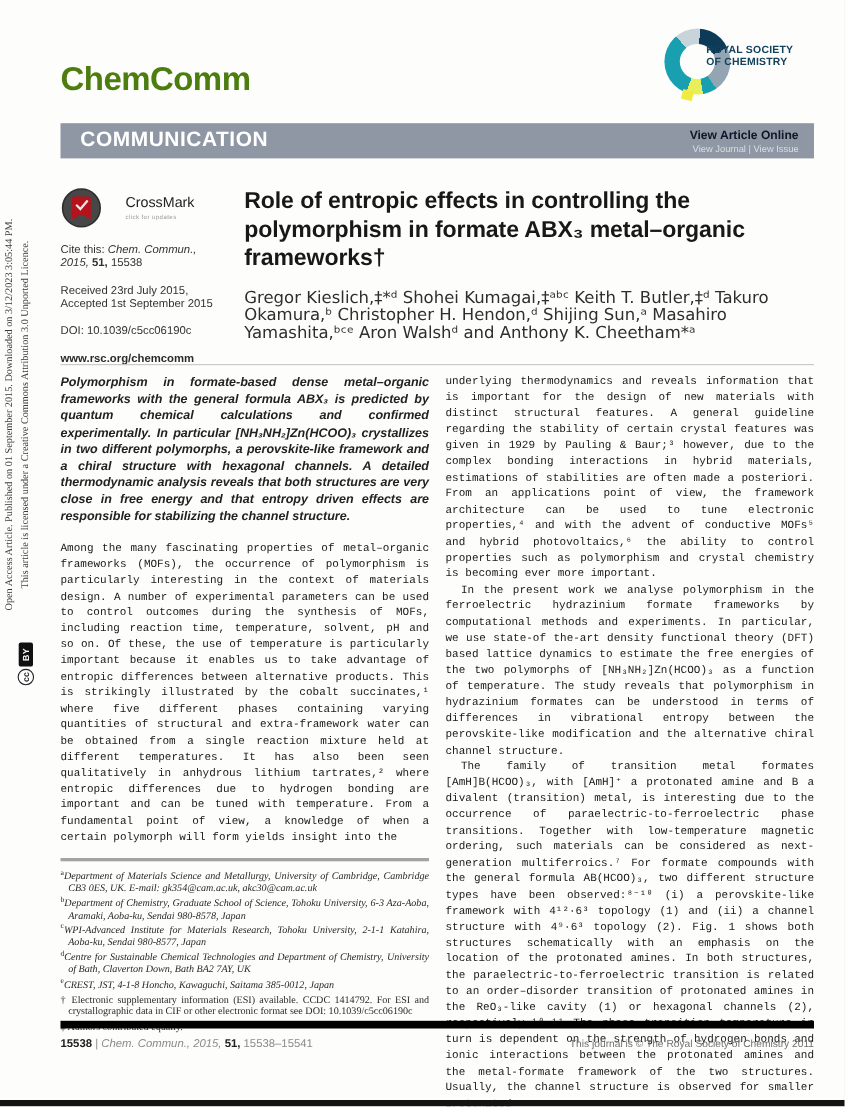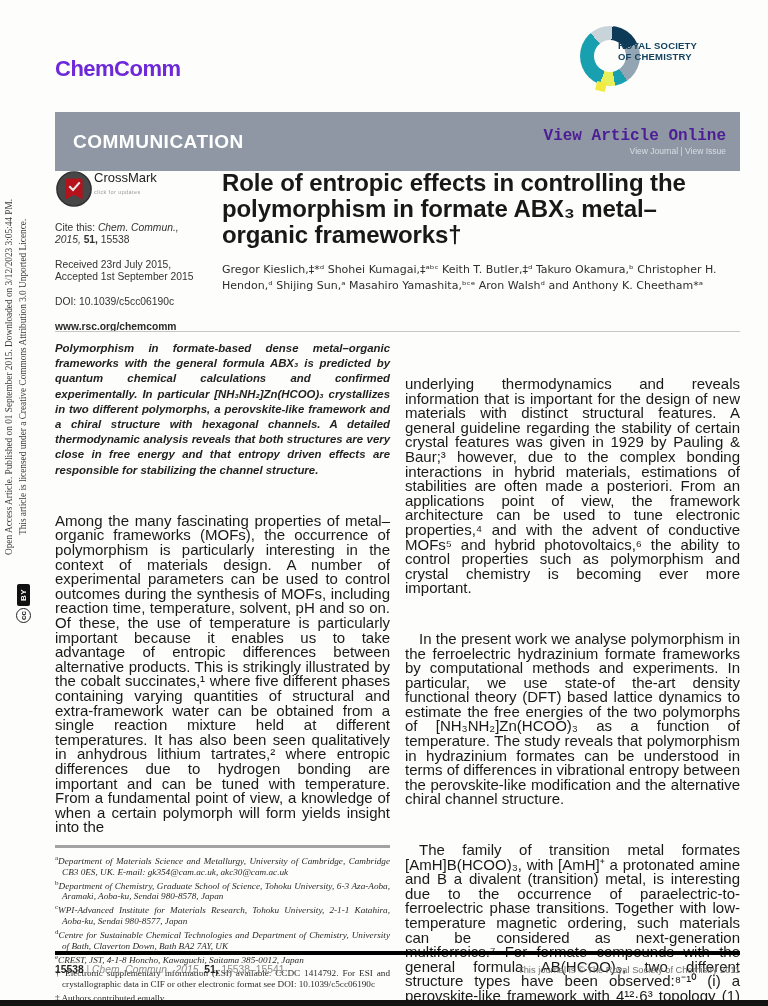--- a/index.html
+++ b/index.html
@@ -29,23 +29,23 @@
     align-items:center; justify-content:center; background:#fff;
   }
   .cc-by {
     background:#111; color:#fff; font-size:8px; font-weight:bold;
     padding:2px 5px; border-radius:2px; letter-spacing:.5px;
   }
 
   
   .journal-name {
     position:absolute; left:55px; top:56px;
-    font-size:22px; font-weight:bold; letter-spacing:-.5px; color:#6d28d9;
-  }
-  .rsc-logo { position:absolute; left:570px; top:24px; width:150px; height:80px; }
+    font-size:30px; font-weight:bold; letter-spacing:-.5px; color:#4d7c0f;
+  }
+  .rsc-logo { position:absolute; left:594px; top:24px; width:150px; height:80px; }
   .rsc-ring {
     position:absolute; left:10px; top:2px; width:60px; height:60px; border-radius:50%;
     background:conic-gradient(from 200deg,
       #18a0b0 0 120deg, #c9d3da 120deg 165deg, #0d3a56 165deg 225deg,
       #93a5b2 225deg 305deg, #18a0b0 305deg 330deg, #e8ef58 330deg 360deg);
   }
   .rsc-ring::after {
     content:""; position:absolute; left:14px; top:14px; width:32px; height:32px;
     border-radius:50%; background:#fdfdfc;
   }
@@ -54,87 +54,87 @@
     background:#f2ea3e; transform:rotate(14deg);
   }
   .rsc-text {
     position:absolute; left:48px; top:16px; color:#12425e;
     font-size:9.5px; line-height:11px; letter-spacing:.2px; font-weight:600;
   }
   .rsc-text b { font-weight:800; }
 
   
   .banner {
-    position:absolute; left:55px; top:112px; width:685px; height:59px;
+    position:absolute; left:55px; top:112px; width:685px; height:32px;
     background:#8e97a3; display:flex; align-items:center;
     justify-content:space-between; padding:0 14px 0 18px;
   }
   .banner-label {
     color:#fff; font-size:19px; font-weight:bold; letter-spacing:.5px;
   }
   .banner-right { text-align:right; }
-  .view-online { color:#4c1d95; font-size:16px; font-weight:bold; display:block;font-family:Liberation Mono, monospace; }
+  .view-online { color:#0f172a; font-size:11px; font-weight:bold; display:block; }
   .view-links  { color:#d9dfe6; font-size:8.5px; display:block; margin-top:1px; }
 
   
   .article-header {
     position:absolute; left:55px; top:170px; width:685px;
     display:flex;
   }
   .left-info { width:165px; flex:0 0 165px; font-size:10.3px; color:#333; }
-  .crossmark { display:flex; gap:1px; margin-bottom:14px; }
+  .crossmark { display:flex; align-items:center; gap:21px; margin-bottom:14px; }
   .crossmark-name { font-size:13px; color:#222; }
   .crossmark-sub { font-size:5.5px; color:#9a9a9a; letter-spacing:.4px; }
   .cite-block, .dates-block, .doi-block, .url-block { margin-bottom:13px; line-height:12px; padding-right:18px; }
   .italic { font-style:italic; }
   .bold { font-weight:bold; }
   .url-block { font-weight:bold; color:#2a2a2a; }
 
   .title-block { flex:1; padding-left:2px; }
   .article-title {
-    font-size:24px; line-height:26px; font-weight:bold; color:#181818;
+    font-size:21px; line-height:26px; font-weight:bold; color:#181818;
     letter-spacing:-.1px; margin-bottom:14px;
   }
   .authors {
     font-family:"DejaVu Sans",sans-serif;
-    font-size:11px; line-height:16px; color:#2e2e2e;
+    font-size:15px; line-height:16px; color:#2e2e2e;
   }
 
   .rule-top { position:absolute; left:55px; top:331px; width:685px; height:1px; background:#c6c6c6; }
 
   
   .columns {
     position:absolute; left:55px; top:341px; width:685px;
     display:flex; gap:15px;
   }
   .col { width:335px; flex:0 0 335px; }
   .abstract {
     font-size:11.4px; line-height:15.2px; font-weight:bold; color:#222;
     text-align:justify; margin-bottom:15px;font-style:italic;
   }
   .body-p {
-    font-family:Liberation Sans, sans-serif;
-    font-size:15px; line-height:14.6px; color:#191919; text-align:justify;margin-top:36px;
+    font-family:Liberation Mono, monospace;
+    font-size:10px; line-height:14.6px; color:#191919; text-align:justify;
   }
   .indent { text-indent:14px; }
 
   .footnotes { margin-top:10px; border-top:3px solid #a3a3a3; padding-top:5px; }
   .affil, .note {
     font-family:"Liberation Serif","DejaVu Serif",serif;
     font-size:9.2px; line-height:10.8px; color:#2a2a2a;
     padding-left:7px; text-indent:-7px; text-align:justify;
   }
   .affil { font-style:italic; }
   .affil sup, .note sup { font-size:7px; font-style:normal; }
   .note { margin-top:3px; }
 
   
   .footer {
-    position:absolute; left:55px; top:951px; width:685px;
-    border-top:4px solid #000000; padding-top:9px;
+    position:absolute; left:55px; top:928px; width:685px;
+    border-top:7px solid #000000; padding-top:9px;
     display:flex; justify-content:space-between; align-items:baseline;
   }
   .footer-left { font-size:10.3px; color:#8a8a8a; }
   .footer-left .pg { font-weight:bold; color:#222; }
   .footer-left .vol { font-weight:bold; color:#222; }
   .footer-right { font-size:9.3px; color:#6f6f6f; }
   .bottom-bar { position:absolute; left:0; bottom:0; width:768px; height:6px; background:#131313; }
 </style>
 </head>
 <body>

